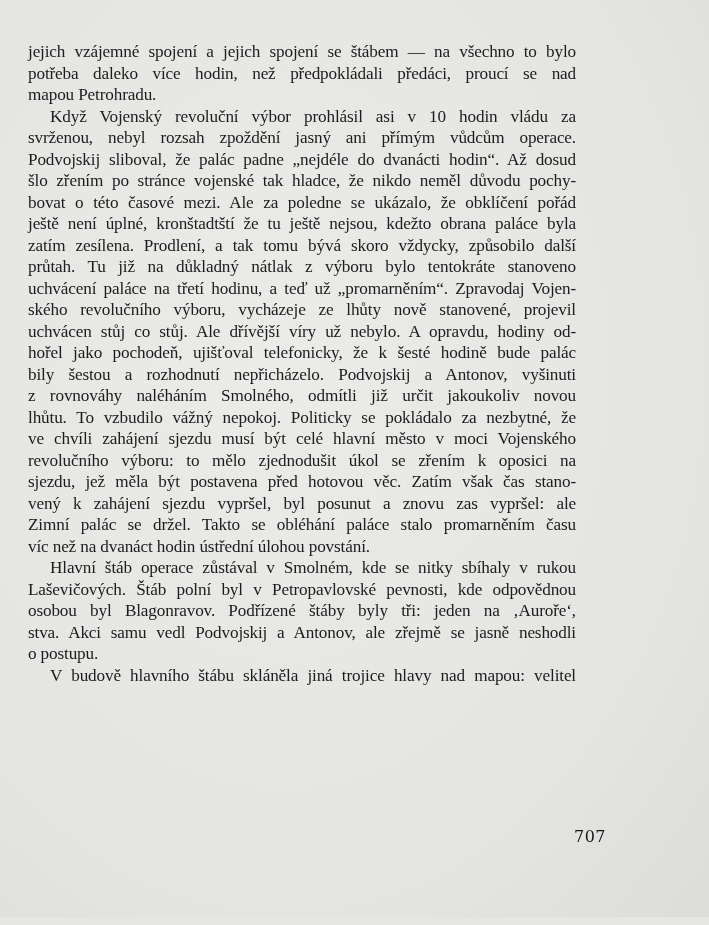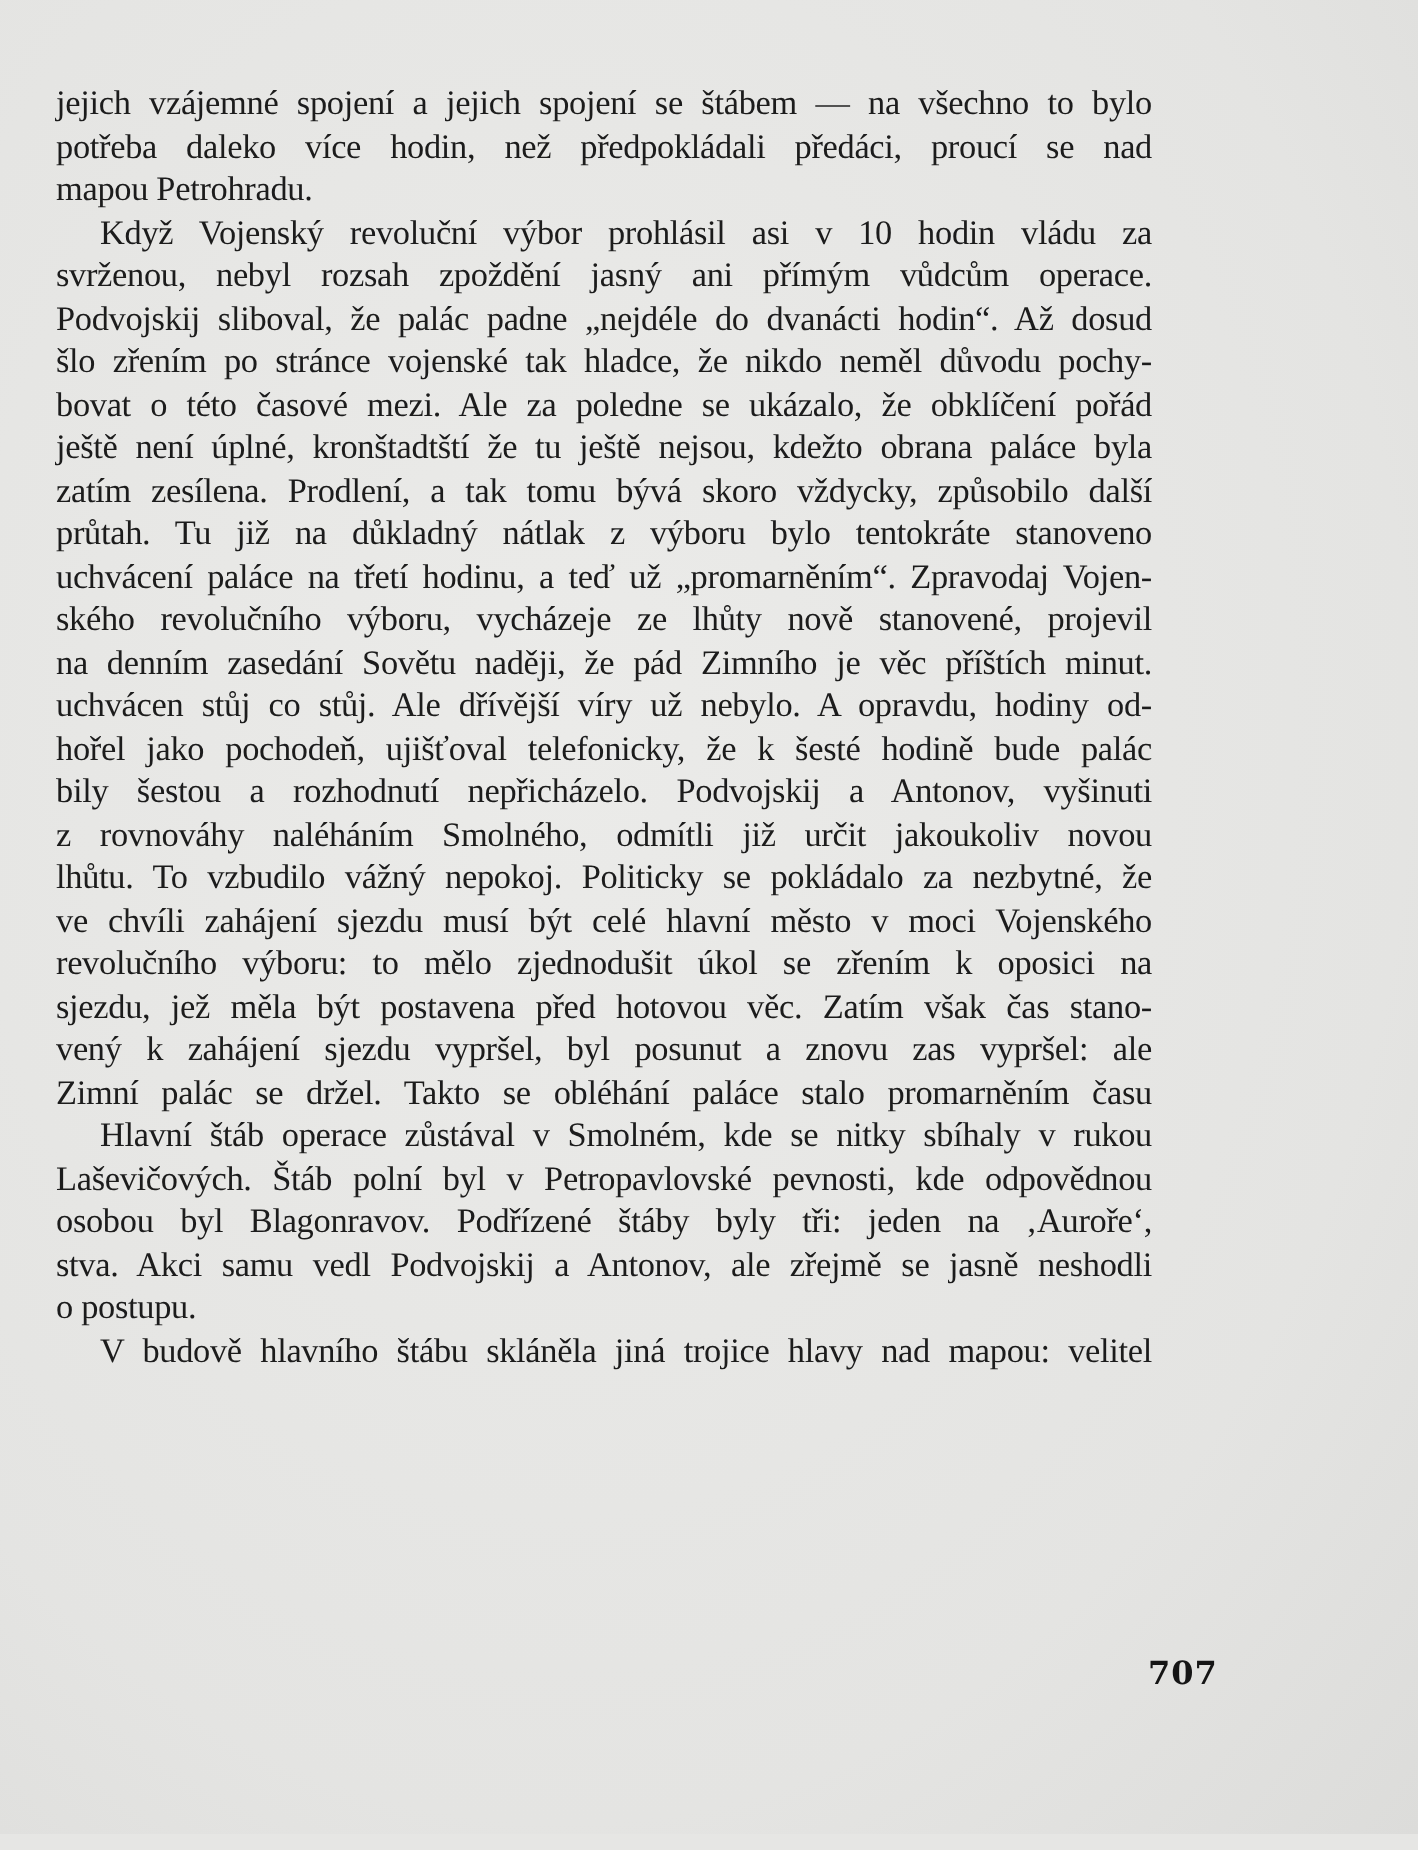--- a/index.html
+++ b/index.html
@@ -24,21 +24,21 @@
     white-space: nowrap;
     text-align: justify;
     text-align-last: justify;
     letter-spacing: -0.15px;
     transform-origin: left center;
   }
   .line.last { text-align-last: left; }
   .line.indent { padding-left: 22px; }
   .page-number {
     position: absolute; left: 574px; top: 827px;
-    font-family: "DejaVu Serif", serif; font-weight: bold; font-size: 16px;
+    font-family: "DejaVu Serif", serif; font-weight: normal; font-size: 16px;
     color: #151515; letter-spacing: 0.5px;
   }
 </style>
 </head>
 <body>
 
 <div class="page">
   <div class="text-block">
 
     <span class="line">jejich vzájemné spojení a jejich spojení se štábem — na všechno to bylo</span>
@@ -48,31 +48,31 @@
     <span class="line indent">Když Vojenský revoluční výbor prohlásil asi v 10 hodin vládu za</span>
     <span class="line">svrženou, nebyl rozsah zpoždění jasný ani přímým vůdcům operace.</span>
     <span class="line">Podvojskij sliboval, že palác padne „nejdéle do dvanácti hodin“. Až dosud</span>
     <span class="line">šlo zřením po stránce vojenské tak hladce, že nikdo neměl důvodu pochy-</span>
     <span class="line">bovat o této časové mezi. Ale za poledne se ukázalo, že obklíčení pořád</span>
     <span class="line">ještě není úplné, kronštadtští že tu ještě nejsou, kdežto obrana paláce byla</span>
     <span class="line">zatím zesílena. Prodlení, a tak tomu bývá skoro vždycky, způsobilo další</span>
     <span class="line">průtah. Tu již na důkladný nátlak z výboru bylo tentokráte stanoveno</span>
     <span class="line">uchvácení paláce na třetí hodinu, a teď už „promarněním“. Zpravodaj Vojen-</span>
     <span class="line">ského revolučního výboru, vycházeje ze lhůty nově stanovené, projevil</span>
-    <span class="line">na denním zasedání Sovětu naději, že pád Zimního je věc příštích minut.</span>
     <span class="line">uchvácen stůj co stůj. Ale dřívější víry už nebylo. A opravdu, hodiny od-</span>
     <span class="line">hořel jako pochodeň, ujišťoval telefonicky, že k šesté hodině bude palác</span>
     <span class="line">bily šestou a rozhodnutí nepřicházelo. Podvojskij a Antonov, vyšinuti</span>
     <span class="line">z rovnováhy naléháním Smolného, odmítli již určit jakoukoliv novou</span>
     <span class="line">lhůtu. To vzbudilo vážný nepokoj. Politicky se pokládalo za nezbytné, že</span>
     <span class="line">ve chvíli zahájení sjezdu musí být celé hlavní město v moci Vojenského</span>
     <span class="line">revolučního výboru: to mělo zjednodušit úkol se zřením k oposici na</span>
     <span class="line">sjezdu, jež měla být postavena před hotovou věc. Zatím však čas stano-</span>
     <span class="line">vený k zahájení sjezdu vypršel, byl posunut a znovu zas vypršel: ale</span>
     <span class="line">Zimní palác se držel. Takto se obléhání paláce stalo promarněním času</span>
+    <span class="line last">víc než na dvanáct hodin ústřední úlohou povstání.</span>
 
     <span class="line indent">Hlavní štáb operace zůstával v Smolném, kde se nitky sbíhaly v rukou</span>
     <span class="line">Laševičových. Štáb polní byl v Petropavlovské pevnosti, kde odpovědnou</span>
     <span class="line">osobou byl Blagonravov. Podřízené štáby byly tři: jeden na ‚Auroře‘,</span>
     <span class="line">stva. Akci samu vedl Podvojskij a Antonov, ale zřejmě se jasně neshodli</span>
     <span class="line last">o postupu.</span>
 
     <span class="line indent">V budově hlavního štábu skláněla jiná trojice hlavy nad mapou: velitel</span>
   </div>
 

